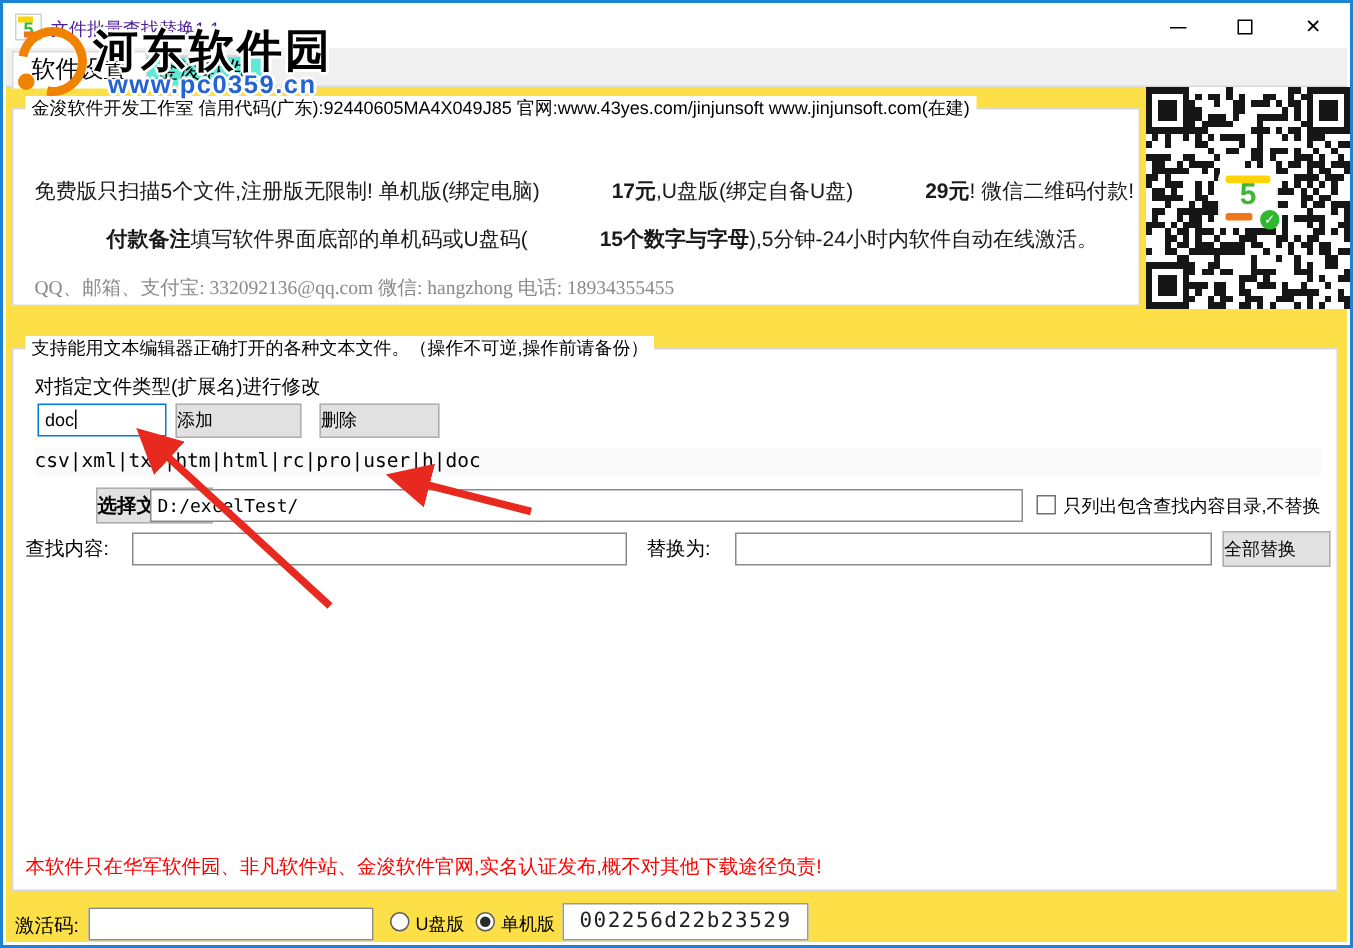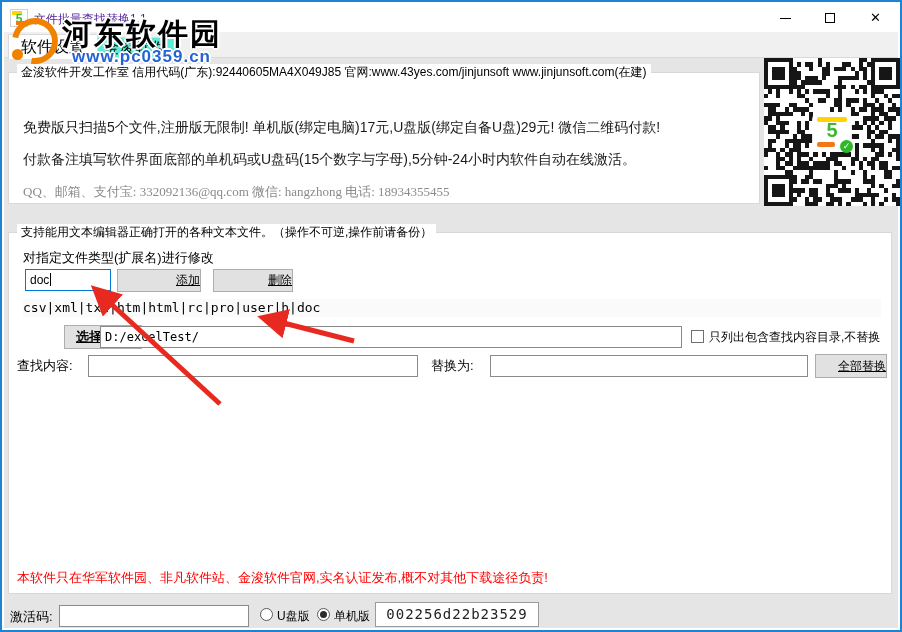--- a/index.html
+++ b/index.html
@@ -21,41 +21,41 @@
   .wc-close-glyph{position:absolute;left:0;top:6px;width:100%;text-align:center;font-size:13px;color:#000;}
   
   .tabstrip{position:absolute;left:2px;top:30px;right:2px;height:26px;background:#f0f0f0;
     border-bottom:1px solid #d9d9d9;box-sizing:border-box;}
   .tab{position:absolute;font-size:16px;color:#000;text-align:right;box-sizing:border-box;
     border:1px solid #d9d9d9;line-height:20px;}
   .tab.active{left:4px;top:2px;height:25px;line-height:23px;padding:0 12px;background:#fff;
     border-bottom:none;z-index:3;}
   .tab.inactive{left:86px;top:5px;height:21px;padding:0 12px;background:#5eead4;}
   
-  .content{position:absolute;left:2px;top:56px;right:2px;bottom:2px;background:#e5e5e5;}
+  .content{position:absolute;left:2px;top:56px;right:2px;bottom:2px;background:#fde047;}
   .gbox{position:absolute;border:1px solid #d8d8d8;background:#fff;box-sizing:border-box;}
   .gbox .legend{position:absolute;top:-9px;left:8px;background:#fff;padding:0 4px;
     font-size:12px;color:#000;white-space:nowrap;}
   .infoline{position:absolute;left:14px;font-size:14px;color:#1a1a1a;white-space:nowrap;}
-  .infoline b{font-weight:normal;}
+  .infoline b{font-weight:bold;margin-left:48px;}
   .contactline{position:absolute;left:14px;font-size:13px;color:#8a8a8a;white-space:nowrap;font-family:Liberation Serif, serif;}
   
   .qr{position:absolute;left:760px;top:0px;width:136px;height:148px;background:#fff;}
   .qr svg{position:absolute;left:0;top:0;width:100%;height:100%;}
   .qr-logo{position:absolute;left:50px;top:56px;width:36px;height:36px;background:#fff;
     border-radius:6px;box-shadow:0 0 0 2px rgba(255,255,255,.9);}
   .qr-logo .bar-y{position:absolute;left:3px;top:3px;right:3px;height:5px;background:#ffd400;border-radius:2px;}
   .qr-logo .bar-o{position:absolute;left:3px;bottom:3px;width:18px;height:5px;background:#f07818;border-radius:2px;}
   .qr-logo .glyph{position:absolute;left:0;top:5px;width:100%;text-align:center;
     font-weight:bold;font-size:20px;color:#3cb832;}
   .qr-badge{position:absolute;right:-3px;bottom:-3px;width:13px;height:13px;border-radius:50%;
     background:#2fb82f;color:#fff;font-size:9px;line-height:13px;text-align:center;}
   
   .btn{position:absolute;background:#e1e1e1;border:1px solid #adadad;box-sizing:border-box;
-    font-size:12px;color:#000;text-align:right;cursor:default;text-decoration:underline;}
+    font-size:12px;color:#000;text-align:left;cursor:default;}
   .textbox{position:absolute;background:#fff;border:1px solid #8a8a8a;box-sizing:border-box;
     font-size:12px;color:#000;padding:0 4px;white-space:nowrap;overflow:hidden;}
   .textbox.focused{border-color:#0078d7;}
   .caret{display:inline-block;width:1px;height:13px;background:#000;vertical-align:-2px;margin-left:1px;}
   .cb{position:absolute;width:13px;height:13px;background:#fff;border:1px solid #707070;box-sizing:border-box;}
   .radio{position:absolute;width:13px;height:13px;border:1px solid #5a5a5a;border-radius:50%;
     background:#fff;box-sizing:border-box;}
   .radio .dot{position:absolute;left:2px;top:2px;width:7px;height:7px;border-radius:50%;background:#2b2b2b;}
   .smalllabel{position:absolute;font-size:12px;color:#000;white-space:nowrap;}
   .fieldlabel{position:absolute;font-size:13px;color:#000;white-space:nowrap;}

